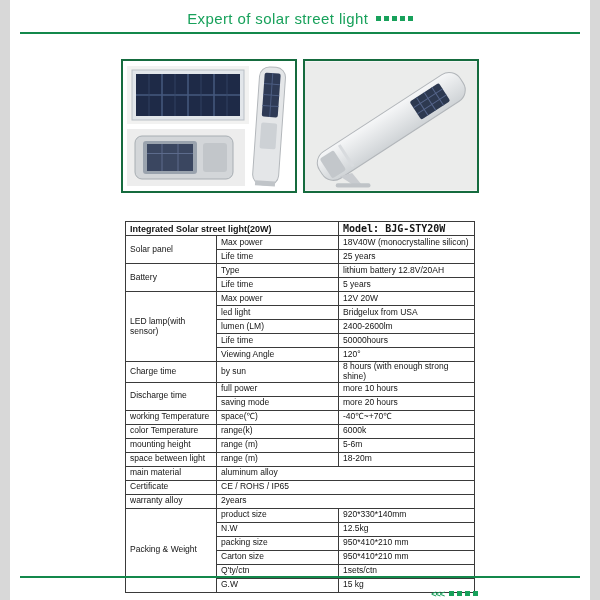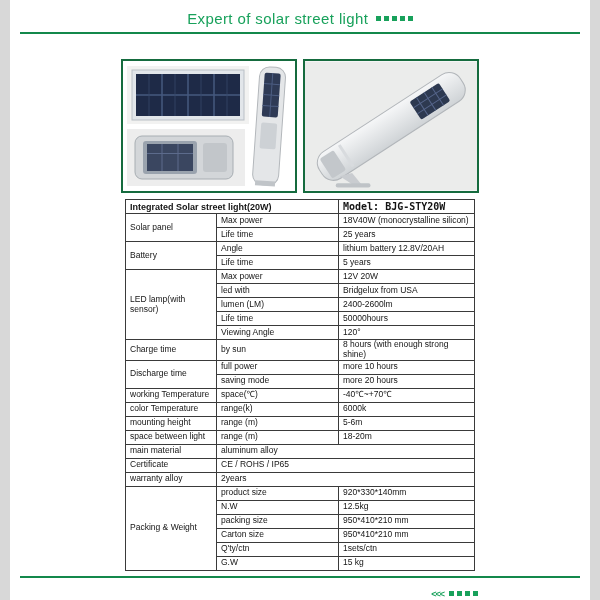--- a/index.html
+++ b/index.html
@@ -13,21 +13,21 @@
   .tagline { color:#18a15b; font-size:15px; letter-spacing:.4px; vertical-align:middle; }
   .sq { display:inline-block; width:5px; height:5px; background:#18a15b; margin-left:3px; vertical-align:middle; }
   .hr-green { height:2px; background:#13884b; margin:5px 10px 0 10px; }
 
   
   .photos { display:flex; justify-content:center; gap:6px; margin-top:25px; }
   .pbox { width:172px; height:130px; border:2px solid #156b3e; background:#fff; overflow:hidden; }
   .pbox svg { display:block; width:100%; height:100%; }
 
   
-  .spec-wrap { width:350px; margin:6px auto 0 auto; }
+  .spec-wrap { width:350px; margin:28px auto 0 auto; }
   table.spec { width:100%; border-collapse:collapse; table-layout:fixed; font-size:8.5px; color:#141414; }
   table.spec td { border:1px solid #3a3a3a; padding:0 4px; height:13px; line-height:1.15; vertical-align:middle; overflow:hidden; }
   td.title-cell { font-weight:bold; font-size:9px; height:16px; }
   td.model-cell { font-weight:bold; font-size:10px; font-family:"DejaVu Sans Mono", monospace; height:16px; }
   td.cat { }
   td.param { }
   td.val { }
   td.vspan { }
   .b { font-weight:normal; }
 
@@ -117,34 +117,34 @@
             <td class="cat" rowspan="2">Solar panel</td>
             <td class="param">Max power</td>
             <td class="val"><span class="b">18V40W</span><span> (monocrystalline silicon)</span></td>
           </tr>
           <tr>
             <td class="param">Life time</td>
             <td class="val">25 years</td>
           </tr>
           <tr>
             <td class="cat" rowspan="2">Battery</td>
-            <td class="param">Angle</td>
+            <td class="param">Type</td>
             <td class="val"><span>lithium battery </span><span class="b">12.8V/20AH</span></td>
           </tr>
           <tr>
             <td class="param">Life time</td>
             <td class="val">5 years</td>
           </tr>
           <tr>
             <td class="cat" rowspan="5">LED lamp(with sensor)</td>
             <td class="param">Max power</td>
             <td class="val"><span class="b">12V 20W</span></td>
           </tr>
           <tr>
-            <td class="param">led with</td>
+            <td class="param">led light</td>
             <td class="val">Bridgelux from USA</td>
           </tr>
           <tr>
             <td class="param">lumen (LM)</td>
             <td class="val">2400-2600lm</td>
           </tr>
           <tr>
             <td class="param">Life time</td>
             <td class="val">50000hours</td>
           </tr>

